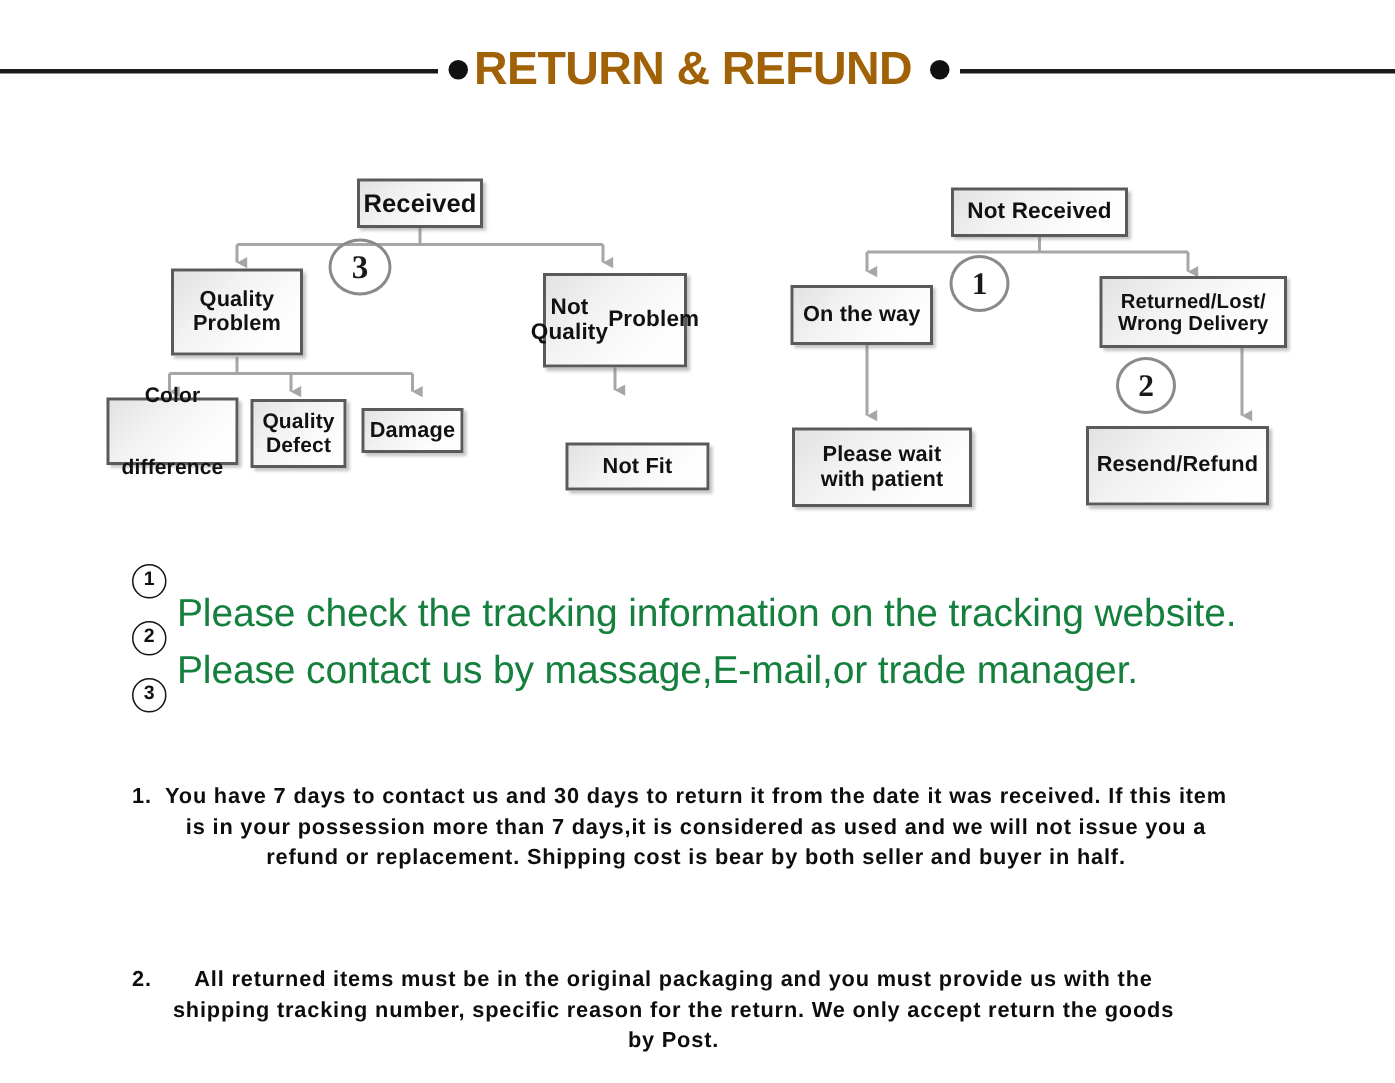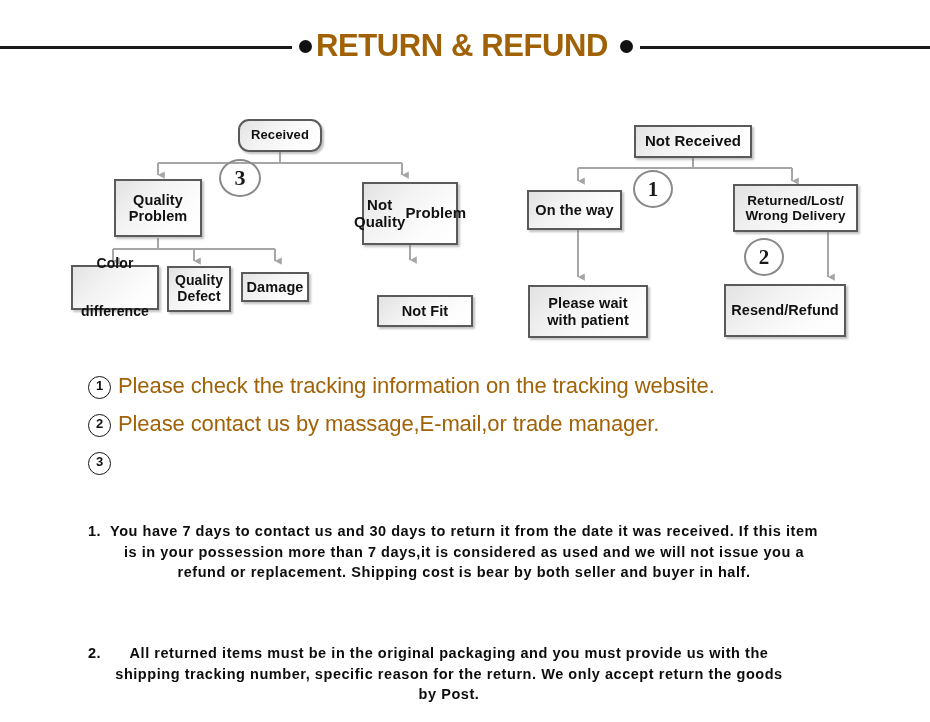--- a/index.html
+++ b/index.html
@@ -110,26 +110,27 @@
     margin-right: 7px;
     border: 1.6px solid #151515;
     border-radius: 50%;
     font-size: 13px;
     font-weight: 700;
     line-height: 18px;
     text-align: center;
     color: #111111;
   }
   .note-text {
-    font-size: 22px;
+    font-size: 26px;
     font-weight: 400;
-    color: #a16207;
+    color: #15803d;
     line-height: 32px;
     white-space: nowrap;
     letter-spacing: -0.1px;
+    margin-top: 22px;
   }
 
   
   .para {
     position: absolute;
     display: flex;
     align-items: flex-start;
     font-size: 14.5px;
     font-weight: 700;
     color: #0d0d0d;
@@ -187,21 +188,21 @@
         <path d="M578,168 L578,181" marker-end="url(#ah)"></path>
         <path d="M792,168 L792,181" marker-end="url(#ah)"></path>
 
         <path d="M578,230 L578,277" marker-end="url(#ah)"></path>
 
         <path d="M828,232 L828,277" marker-end="url(#ah)"></path>
       </g>
     </svg>
   </div>
 
-  <div class="node" style="left:238px; top:119px; width:84px; height:33px; font-size:13px;border-radius:11px;">
+  <div class="node" style="left:238px; top:119px; width:84px; height:33px; font-size:17px;">
     <span>Received</span>
   </div>
 
   <div class="circ" style="left:219px; top:159px; width:42px; height:38px; font-size:22px;">
     <span>3</span>
   </div>
 
   <div class="node" style="left:114px; top:179px; width:88px; height:58px; font-size:14.5px; flex-direction:column;">
     <span>Quality</span>
     <span>Problem</span>

